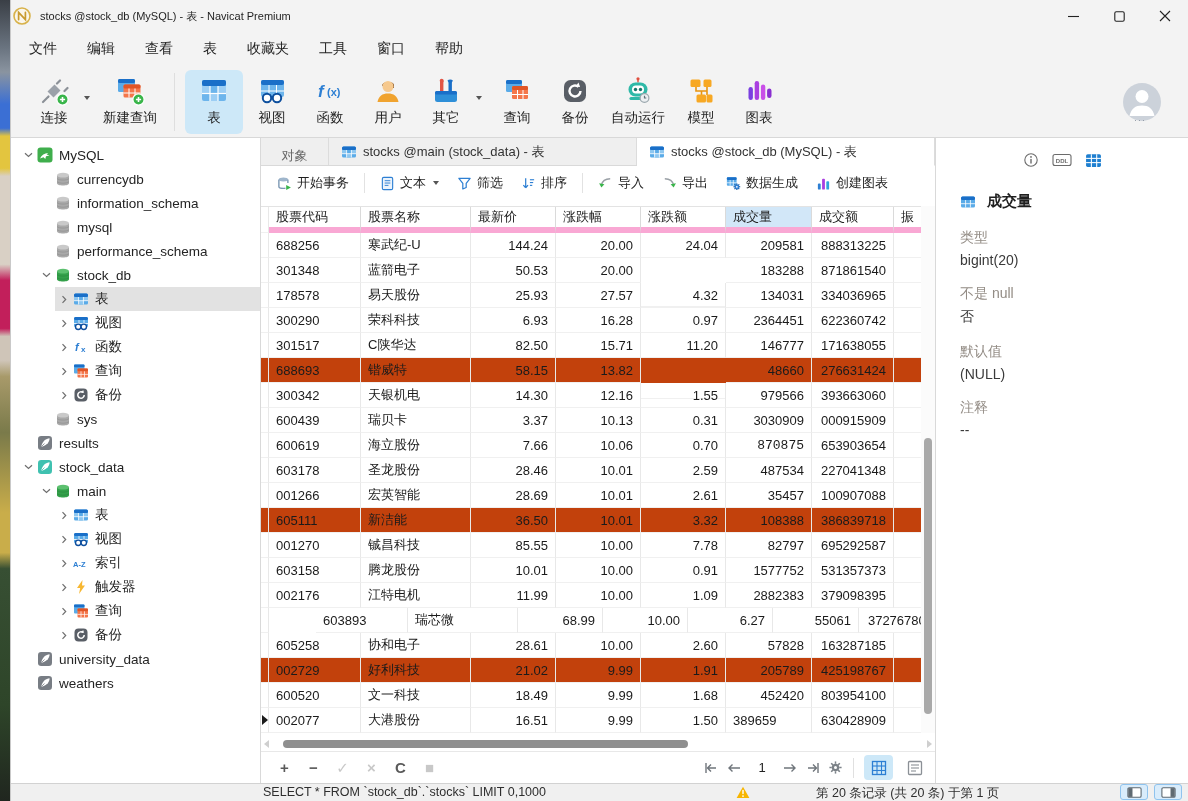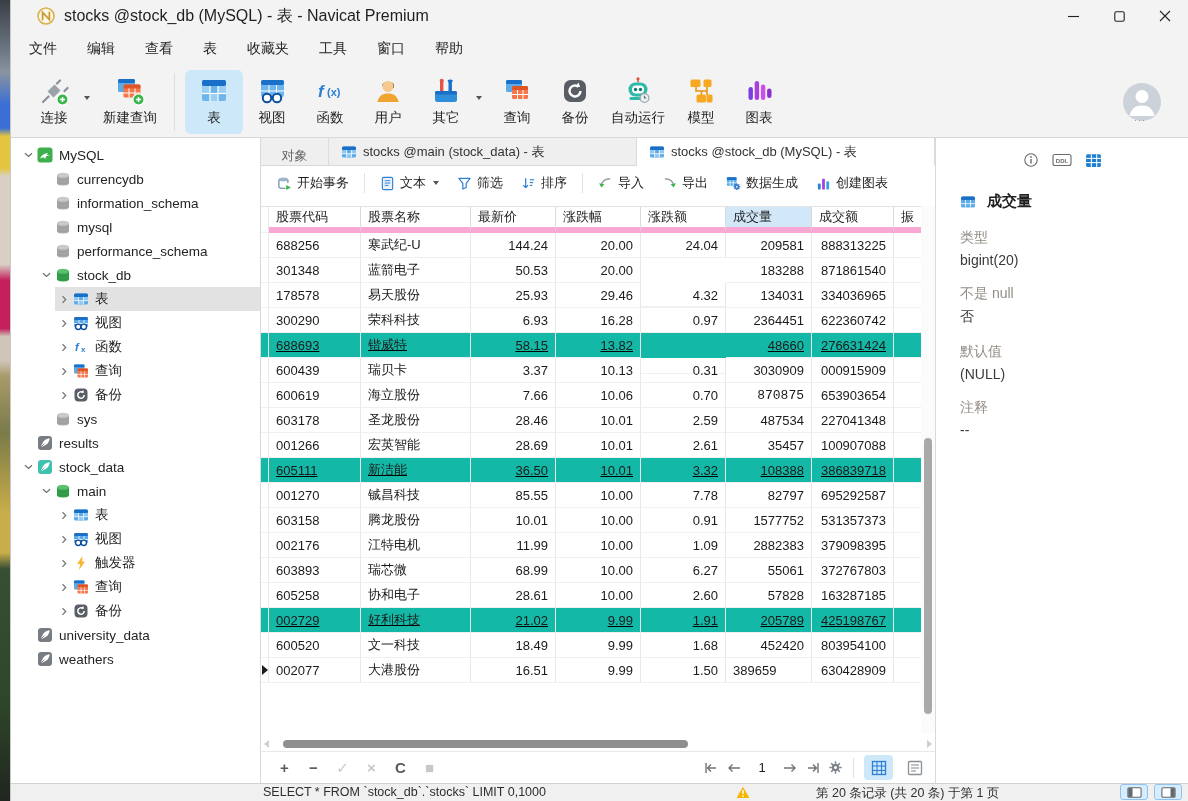--- a/index.html
+++ b/index.html
@@ -7,22 +7,22 @@
     font-family:"Liberation Sans","DejaVu Sans",sans-serif; background:#fff; }
   .wallpaper { position:absolute; left:0; top:0; width:10px; height:801px;
     background:linear-gradient(180deg,#3a3f46 0%,#6a7480 6%,#8a94a0 9%,#3b6fd4 13%,#3b6fd4 16%,
       #e3c53f 17%,#e3c53f 21%,#d9d0c5 22%,#d9d0c5 33%,#c21f5b 35%,#c21f5b 41%,
       #cfc5b8 42%,#cfc5b8 45%,#a89a6a 47%,#7a7a4a 54%,#c9ad4a 64%,#c9ad4a 69%,
       #374f33 71%,#2e4529 88%,#20261f 100%); }
   .window { position:absolute; left:10px; top:0; width:1178px; height:801px;
     display:flex; flex-direction:column; background:#f3f3f3; border-left:1px solid #c9c9c9; }
 
   
-  .titlebar { height:32px; display:flex; align-items:center; padding-left:26px; gap:9px;
-    font-size:16px; color:#1f1f1f; flex:none; }
+  .titlebar { height:32px; display:flex; align-items:center; padding-left:2px; gap:9px;
+    font-size:11px; color:#1f1f1f; flex:none; }
   .win-controls { margin-left:auto; display:flex; height:100%; }
   .win-btn { width:46px; display:flex; align-items:center; justify-content:center; }
 
   
   .menubar { height:34px; display:flex; align-items:center; padding-left:18px; gap:30px;
     font-size:14px; color:#1f1f1f; flex:none; }
   .menu-item { cursor:default; }
 
   
   .toolbar { height:72px; display:flex; align-items:flex-start; padding:4px 10px 0 14px;
@@ -70,21 +70,21 @@
   .gridzone { flex:1; position:relative; padding-top:6px; min-height:0; }
   .grid { width:661px; overflow:hidden; border-top:1px solid #e3e3e3; }
   .grow { display:flex; height:25px; background:#fff; }
   .grow.hdr { height:26px; }
   .gcell { flex:none; display:flex; align-items:center; padding:0 7px; font-size:13px;
     color:#1b1b1b; white-space:nowrap; overflow:hidden;
     border-right:1px solid #e8e8e8; border-bottom:1px solid #f0f0f0; }
   .grow.hdr .gcell { border-right:1px solid #dadada; border-bottom:6px solid #f9a8d4; color:#222; }
   .gcell.r { justify-content:flex-end; }
   .gcell.hl { background:#d2e7f8; }
-  .grow.blue { background:#14b8a6;text-decoration:underline; }
+  .grow.blue { background:#c2410c; }
   .grow.blue .gcell { background:transparent; }
   .gutter { width:8px; flex:none; border-right:1px solid #e8e8e8; border-bottom:1px solid #f0f0f0; position:relative; }
   .gutter.current::after { content:""; position:absolute; left:1px; top:7px; width:0; height:0;
     border-top:5px solid transparent; border-bottom:5px solid transparent; border-left:6px solid #1b1b1b; }
   .vscroll { position:absolute; right:0; top:6px; width:14px; height:527px; background:#fbfbfb; }
   .vthumb { position:absolute; left:3px; width:8px; top:232px; height:276px; background:#a9a9a9; border-radius:4px; }
 
   
   .hscroll { height:14px; display:flex; align-items:center; padding:0 3px; flex:none; }
   .harrow { width:0; height:0; border-top:4px solid transparent; border-bottom:4px solid transparent; flex:none; }
@@ -664,20 +664,36 @@
         <div class="tree-row">
           <span style="width: 44px; flex: 0 0 auto;"></span>
           <div class="tree-body">
             <span class="tree-chev">
               <svg width="8" height="9" viewBox="0 0 8 9">
                 <path d="M2.5 1.2l3.2 3.3-3.2 3.3" fill="none" stroke="#6f6f6f" stroke-width="1.2"></path>
               </svg>
             </span>
             <span class="tree-icn">
               <svg viewBox="0 0 16 16" width="16" height="16">
+                <text x="0" y="11.5" font-size="7.5" font-weight="bold" fill="#2d7fd3">A-Z</text>
+              </svg>
+            </span>
+            <span class="tree-label">索引</span>
+          </div>
+        </div>
+        <div class="tree-row">
+          <span style="width: 44px; flex: 0 0 auto;"></span>
+          <div class="tree-body">
+            <span class="tree-chev">
+              <svg width="8" height="9" viewBox="0 0 8 9">
+                <path d="M2.5 1.2l3.2 3.3-3.2 3.3" fill="none" stroke="#6f6f6f" stroke-width="1.2"></path>
+              </svg>
+            </span>
+            <span class="tree-icn">
+              <svg viewBox="0 0 16 16" width="16" height="16">
                 <path d="M9.5 1L4 9h3.2L6 15l6-8.5H9z" fill="#f7b731"></path>
               </svg>
             </span>
             <span class="tree-label">触发器</span>
           </div>
         </div>
         <div class="tree-row">
           <span style="width: 44px; flex: 0 0 auto;"></span>
           <div class="tree-body">
             <span class="tree-chev">
@@ -922,50 +938,72 @@
               <div class="gcell r" style="width: 85px; margin-top: 48px;">8.42</div>
               <div class="gcell r" style="width: 86px;">183288</div>
               <div class="gcell r" style="width: 82px;">871861540</div>
               <div class="gcell" style="width: 70px;"></div>
             </div>
             <div class="grow">
               <div class="gutter"></div>
               <div class="gcell" style="width: 92px;">178578</div>
               <div class="gcell" style="width: 110px;">易天股份</div>
               <div class="gcell r" style="width: 85px;">25.93</div>
-              <div class="gcell r" style="width: 85px;">29.46</div>
+              <div class="gcell r" style="width: 85px;">27.57</div>
               <div class="gcell r" style="width: 85px;">4.32</div>
               <div class="gcell r" style="width: 86px;">134031</div>
               <div class="gcell r" style="width: 82px;">334036965</div>
               <div class="gcell" style="width: 70px;"></div>
             </div>
             <div class="grow">
               <div class="gutter"></div>
               <div class="gcell" style="width: 92px;">300290</div>
               <div class="gcell" style="width: 110px;">荣科科技</div>
               <div class="gcell r" style="width: 85px;">6.93</div>
               <div class="gcell r" style="width: 85px;">16.28</div>
               <div class="gcell r" style="width: 85px;">0.97</div>
               <div class="gcell r" style="width: 86px;">2364451</div>
               <div class="gcell r" style="width: 82px;">622360742</div>
               <div class="gcell" style="width: 70px;"></div>
             </div>
+            <div class="grow">
+              <div class="gutter"></div>
+              <div class="gcell" style="width: 92px;">301517</div>
+              <div class="gcell" style="width: 110px;">C陕华达</div>
+              <div class="gcell r" style="width: 85px;">82.50</div>
+              <div class="gcell r" style="width: 85px;">15.71</div>
+              <div class="gcell r" style="width: 85px;">11.20</div>
+              <div class="gcell r" style="width: 86px;">146777</div>
+              <div class="gcell r" style="width: 82px;">171638055</div>
+              <div class="gcell" style="width: 70px;"></div>
+            </div>
             <div class="grow blue">
               <div class="gutter"></div>
               <div class="gcell" style="width: 92px;">688693</div>
               <div class="gcell" style="width: 110px;">锴威特</div>
               <div class="gcell r" style="width: 85px;">58.15</div>
               <div class="gcell r" style="width: 85px;">13.82</div>
               <div class="gcell r" style="width: 85px; margin-top: 40px;">7.06</div>
               <div class="gcell r" style="width: 86px;">48660</div>
               <div class="gcell r" style="width: 82px;">276631424</div>
               <div class="gcell" style="width: 70px;"></div>
             </div>
             <div class="grow">
               <div class="gutter"></div>
+              <div class="gcell" style="width: 92px;">300342</div>
+              <div class="gcell" style="width: 110px;">天银机电</div>
+              <div class="gcell r" style="width: 85px;">14.30</div>
+              <div class="gcell r" style="width: 85px;">12.16</div>
+              <div class="gcell r" style="width: 85px;">1.55</div>
+              <div class="gcell r" style="width: 86px;">979566</div>
+              <div class="gcell r" style="width: 82px;">393663060</div>
+              <div class="gcell" style="width: 70px;"></div>
+            </div>
+            <div class="grow">
+              <div class="gutter"></div>
               <div class="gcell" style="width: 92px;">600439</div>
               <div class="gcell" style="width: 110px;">瑞贝卡</div>
               <div class="gcell r" style="width: 85px;">3.37</div>
               <div class="gcell r" style="width: 85px;">10.13</div>
               <div class="gcell r" style="width: 85px;">0.31</div>
               <div class="gcell r" style="width: 86px;">3030909</div>
               <div class="gcell r" style="width: 82px;">000915909</div>
               <div class="gcell" style="width: 70px;"></div>
             </div>
             <div class="grow">
@@ -1040,21 +1078,21 @@
               <div class="gcell" style="width: 110px;">江特电机</div>
               <div class="gcell r" style="width: 85px;">11.99</div>
               <div class="gcell r" style="width: 85px;">10.00</div>
               <div class="gcell r" style="width: 85px;">1.09</div>
               <div class="gcell r" style="width: 86px;">2882383</div>
               <div class="gcell r" style="width: 82px;">379098395</div>
               <div class="gcell" style="width: 70px;"></div>
             </div>
             <div class="grow">
               <div class="gutter"></div>
-              <div class="gcell" style="width: 92px;">603893</div>
+              <div class="gcell" style="width: 92px; margin-left: 47px;">603893</div>
               <div class="gcell" style="width: 110px;">瑞芯微</div>
               <div class="gcell r" style="width: 85px;">68.99</div>
               <div class="gcell r" style="width: 85px;">10.00</div>
               <div class="gcell r" style="width: 85px;">6.27</div>
               <div class="gcell r" style="width: 86px;">55061</div>
               <div class="gcell r" style="width: 82px;">372767803</div>
               <div class="gcell" style="width: 70px;"></div>
             </div>
             <div class="grow">
               <div class="gutter"></div>

